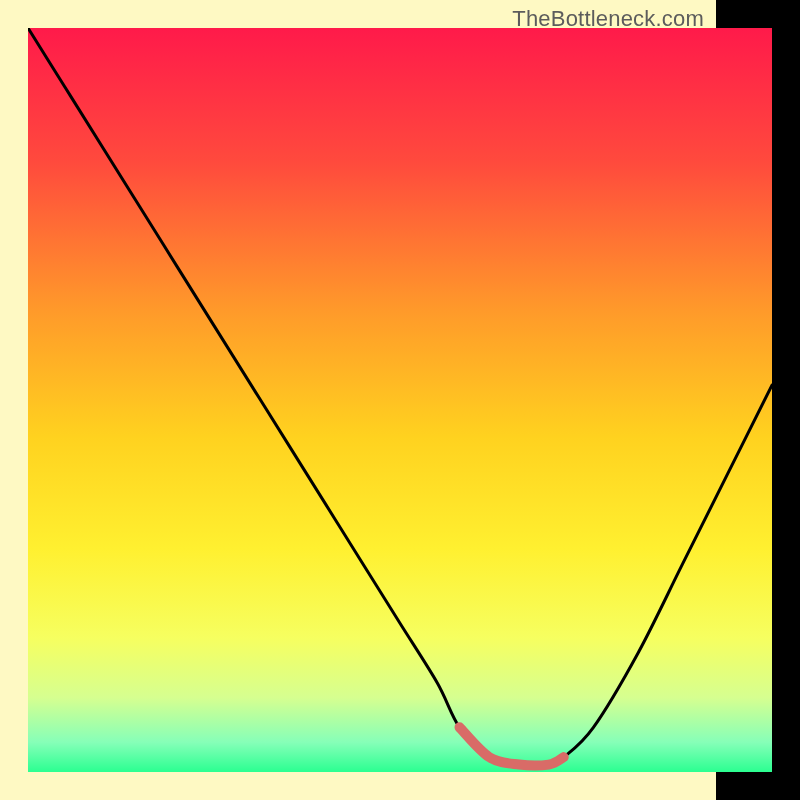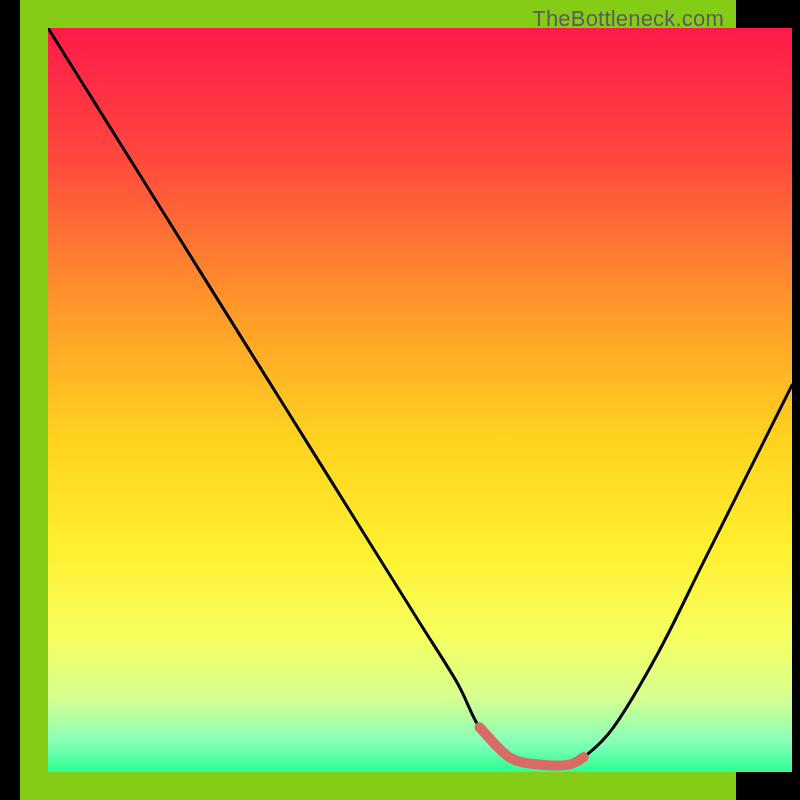--- a/index.html
+++ b/index.html
@@ -8,22 +8,21 @@
     width: 800px;
     height: 800px;
     background: #000;
     overflow: hidden;
     font-family: Arial, Helvetica, sans-serif;
   }
   .frame {
     position: relative;
     width: 716px;
     height: 800px;
-    background: #84cc16;
-    margin-left: 20px;
+    background: #fef9c3;
   }
   .watermark {
     position: absolute;
     top: 6px;
     right: 12px;
     color: #5c5c5c;
     font-size: 22px;
     font-weight: 400;
     letter-spacing: 0.2px;
     z-index: 20;

